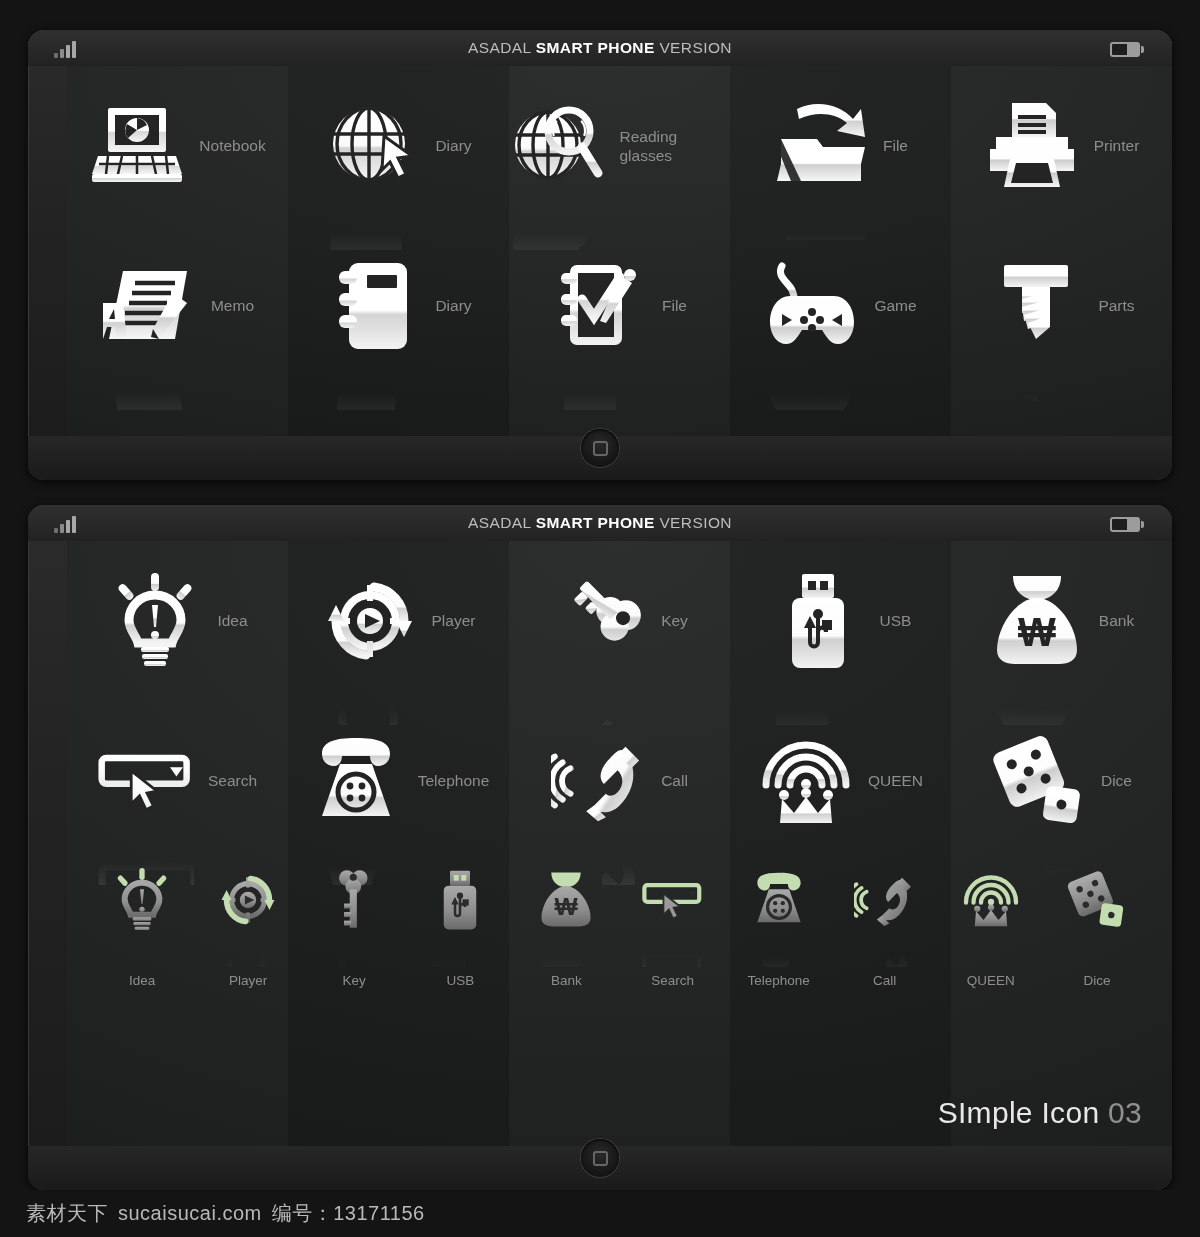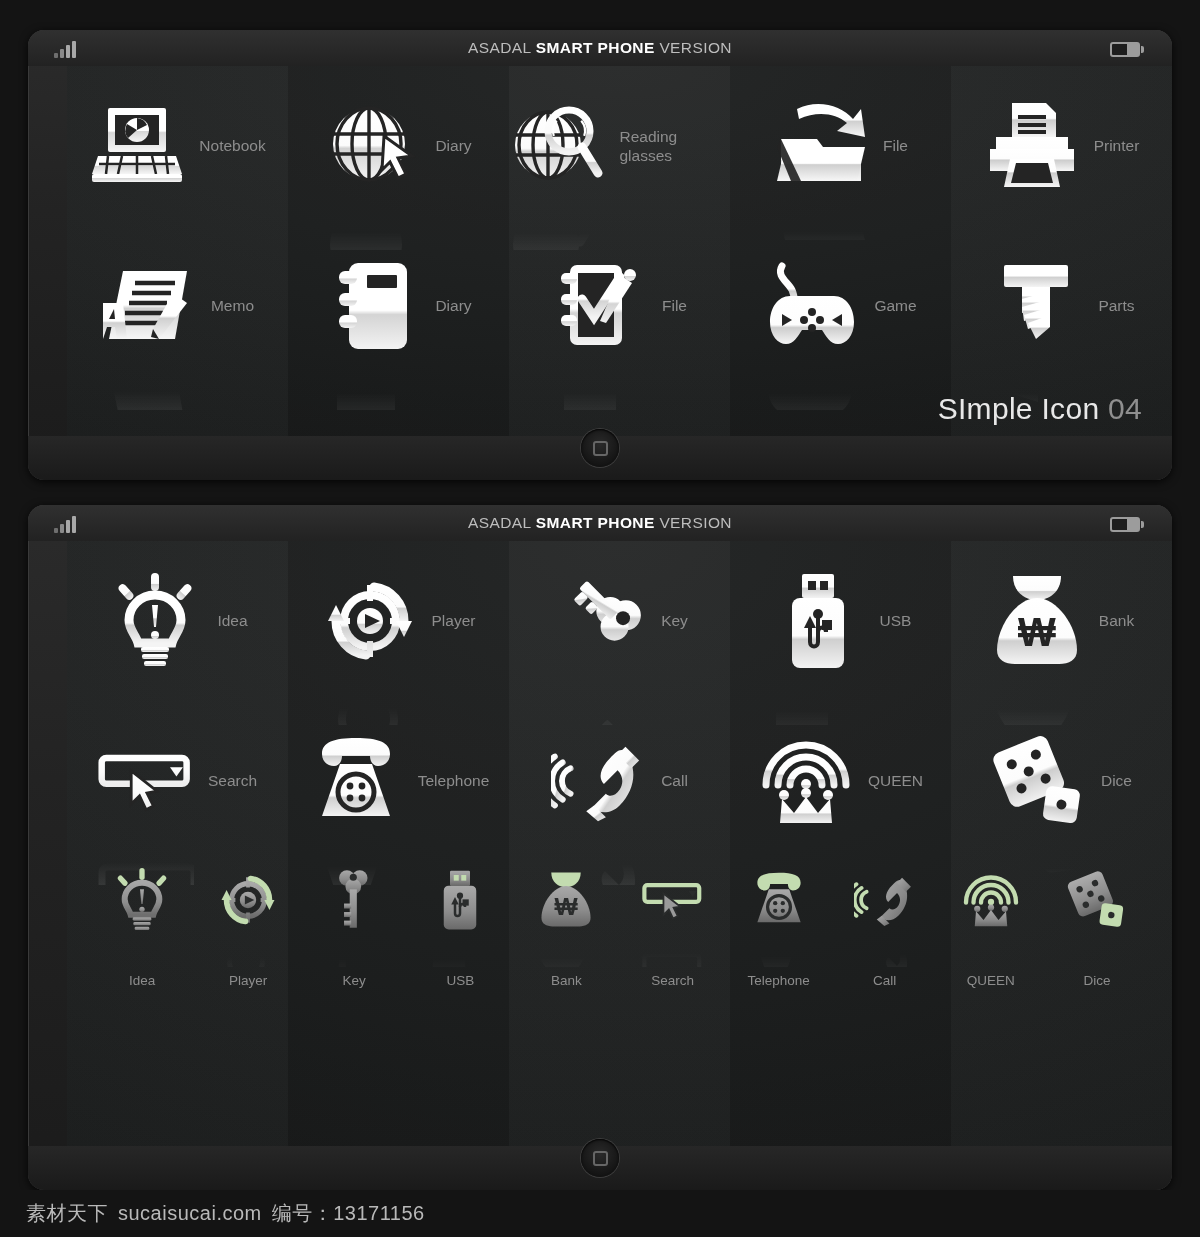--- a/index.html
+++ b/index.html
@@ -426,23 +426,20 @@
               <svg width="72" height="90" viewBox="0 0 72 90">
                   <path d="M28 62 L50 54 V66 L36 78 Z" fill="#fff"></path>
                   <path d="M24 54 L50 46 V60 L28 68 Z" fill="#fff"></path>
                 </svg>
             </div>
           </div>
           <div class="lbl">Parts</div>
         </div>
       </div>
 
-      <div class="brand-holder">
-        <div class="brand" style="position:static;"><span>SImple Icon </span><span class="num">04</span></div>
-      </div>
     </div>
 
     <div class="bottombar">
       <div class="home">
           <span></span>
         </div>
     </div>
   </div>
 
   <div class="device" id="device-2">
@@ -1031,20 +1028,23 @@
                   <g transform="rotate(8 72 72)">
                     <rect x="52" y="52" width="34" height="34" rx="6" fill="#9a9a9a"></rect>
                   </g>
                 </svg>
             </div>
           </div>
           <div class="lbl-sm">Dice</div>
         </div>
       </div>
 
+      <div class="brand-holder" style="bottom:16px;">
+        <div class="brand" style="position:static;"><span>SImple Icon </span><span class="num">03</span></div>
+      </div>
     </div>
 
     <div class="bottombar">
       <div class="home">
           <span></span>
         </div>
     </div>
   </div>
 
   <div class="footer">

